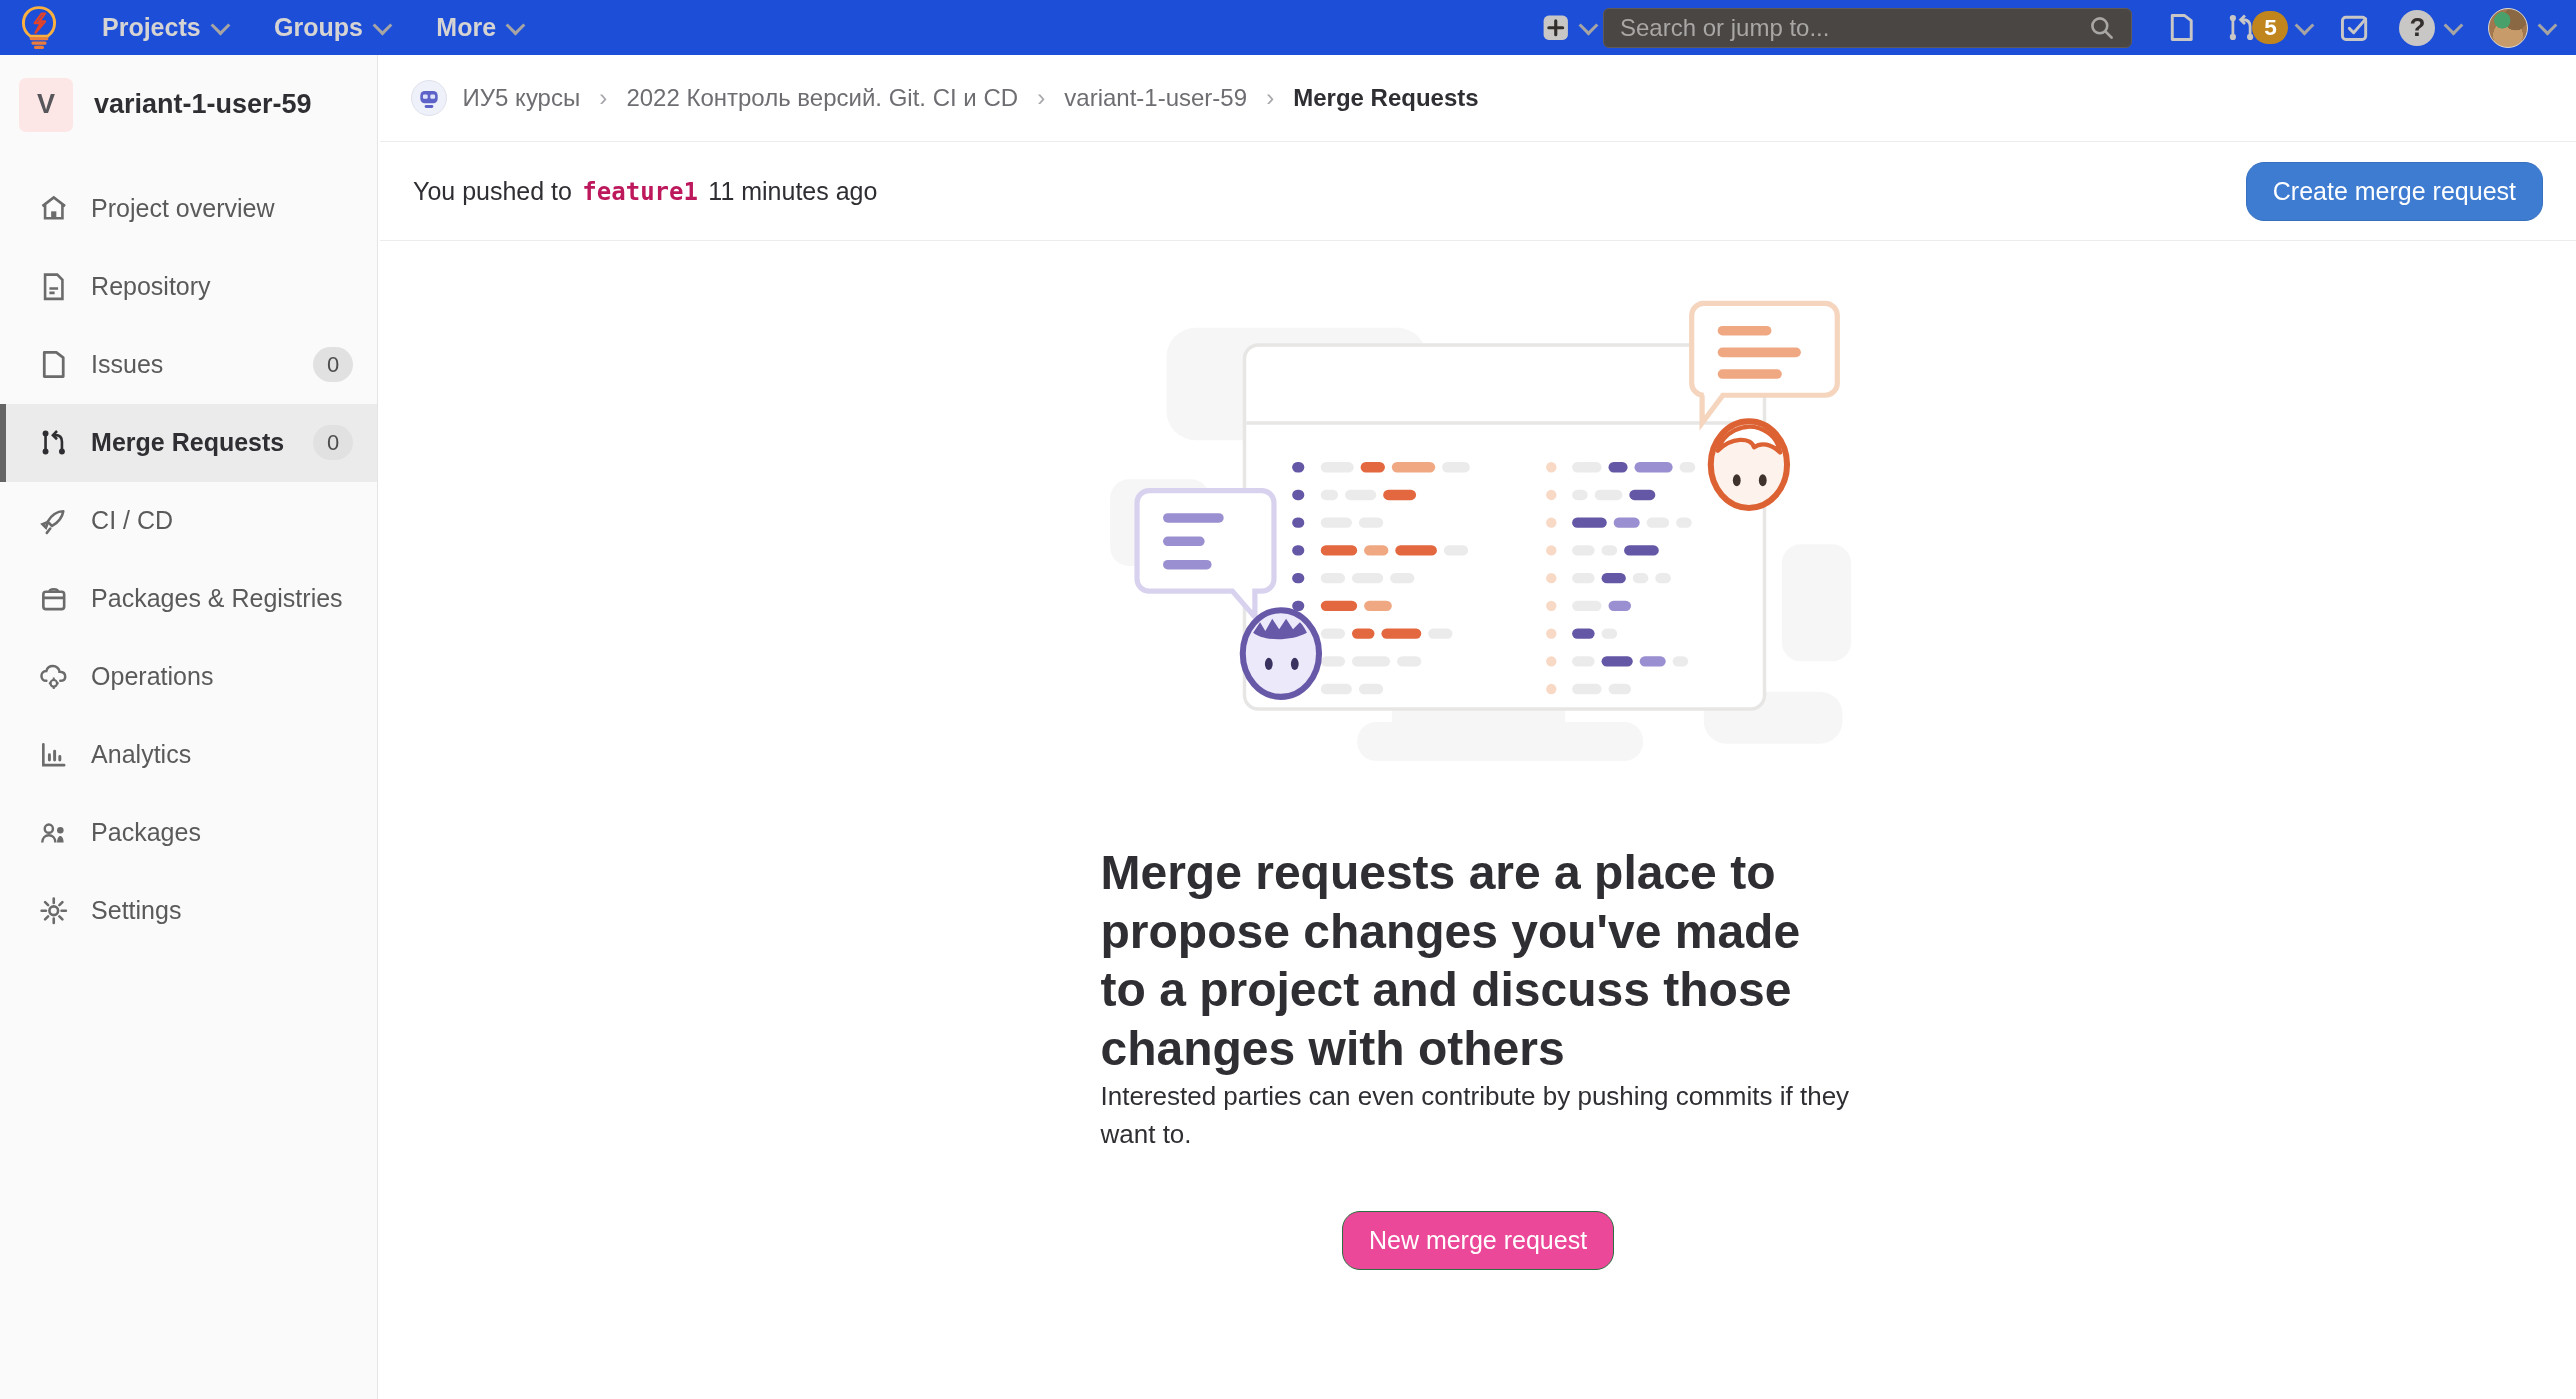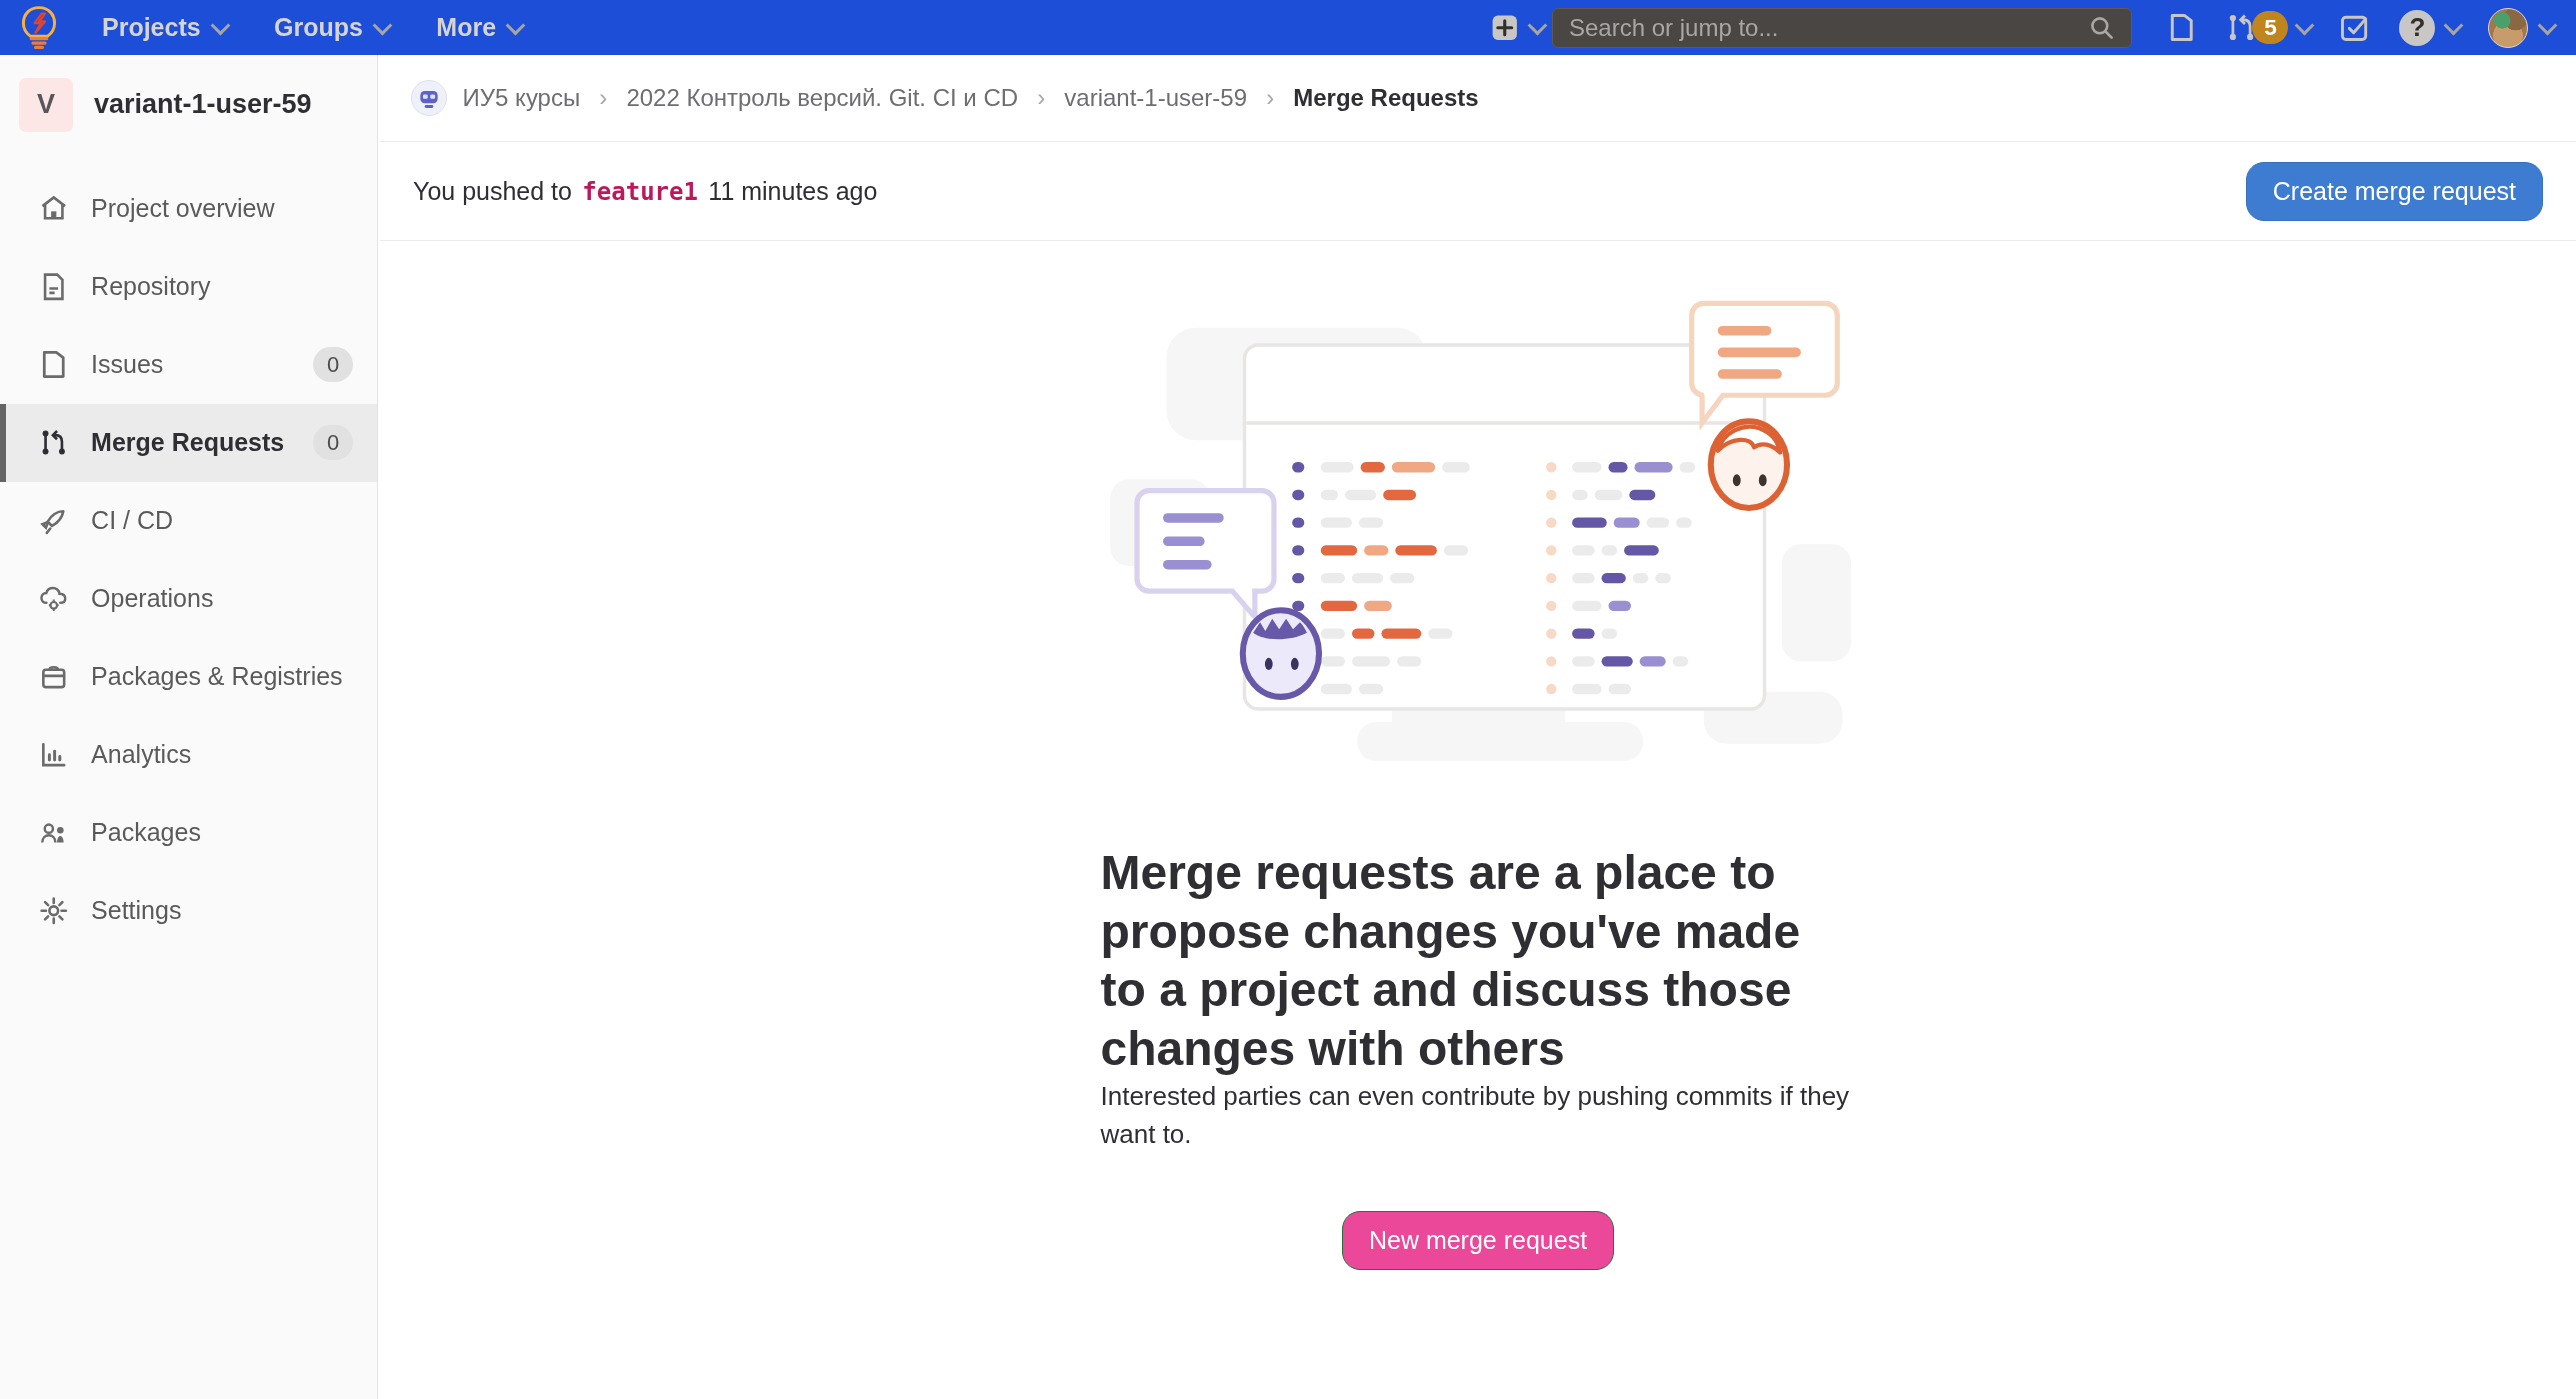--- a/index.html
+++ b/index.html
@@ -13,21 +13,21 @@
   }
   .nav-logo { width:40px; height:45px; margin-right:43px; display:flex; align-items:center; }
   .nav-links { display:flex; align-items:center; gap:49px; }
   .nav-link { display:flex; align-items:center; gap:10.4px; color:#d6d4d2; font-size:25px; font-weight:600; cursor:pointer; }
   .caret { width:14px; height:14px; border-right:3px solid #a7a5a3; border-bottom:3px solid #a7a5a3; transform:rotate(45deg) translateY(-3.5px); }
   .nav-spacer { flex:1; }
   .nav-right { display:flex; align-items:center; gap:29.5px; }
   .plus-group { display:flex; align-items:center; gap:8.7px; margin-right:10.4px; }
   .icon-btn { display:flex; align-items:center; justify-content:center; cursor:pointer; }
   .searchbox {
-    width:580px; height:40px; background:#494643; border:0.9px solid #5d5a57; border-radius:6px;
+    width:529px; height:40px; background:#494643; border:0.9px solid #5d5a57; border-radius:6px;
     display:flex; align-items:center; padding:0 15.6px; margin-right:35px;
   }
   .searchbox input {
     flex:1; background:transparent; border:none; outline:none;
     color:#cfcdcb; font-size:24px; font-family:"Liberation Sans", sans-serif;
   }
   .searchbox input::placeholder { color:#a9a7a5; }
   .mr-group { display:flex; align-items:center; gap:7px; }
   .count-badge {
     min-width:36px; height:33px; padding:0 10.4px; background:#c0851c; border-radius:17.3px;
@@ -241,36 +241,36 @@
       <span class="s-icon">
         <svg width="29.5" height="29.5" viewBox="0 0 34 34">
             <path d="M28 6 c-7 0-14 5-18 12 l5 5 c7-4 12-11 13-17 Z" fill="none" stroke="#6b6b6b" stroke-width="3" stroke-linejoin="round"></path>
             <path d="M9 19 l-5 2 4 4 2-5 M13 26 l-4 5" stroke="#6b6b6b" stroke-width="3" fill="none" stroke-linecap="round"></path>
           </svg>
       </span>
       <span class="s-label">CI / CD</span>
     </li>
     <li class="side-item">
       <span class="s-icon">
+        <svg width="29.5" height="29.5" viewBox="0 0 34 34">
+            <rect x="5" y="9" width="24" height="20" rx="3" fill="none" stroke="#6b6b6b" stroke-width="3"></rect>
+            <path d="M12 9 c0-4 10-4 10 0 M5 16 h24" stroke="#6b6b6b" stroke-width="3" fill="none"></path>
+          </svg>
+      </span>
+      <span class="s-label">Packages &amp; Registries</span>
+    </li>
+    <li class="side-item">
+      <span class="s-icon">
         <svg width="31" height="29.5" viewBox="0 0 36 34">
             <path d="M9 22 c-4 0-6-3-6-6 0-3 2-6 6-6 1-4 4-6 8-6 s8 3 8 7 c4 0 7 2 7 6 0 3-2 5-6 5" fill="none" stroke="#6b6b6b" stroke-width="3" stroke-linecap="round"></path>
             <circle cx="18" cy="25" r="4" fill="none" stroke="#6b6b6b" stroke-width="2.6"></circle>
             <path d="M18 18 v3 M18 29 v3 M12 25 h3 M21 25 h3" stroke="#6b6b6b" stroke-width="2.4"></path>
           </svg>
       </span>
       <span class="s-label">Operations</span>
-    </li>
-    <li class="side-item">
-      <span class="s-icon">
-        <svg width="29.5" height="29.5" viewBox="0 0 34 34">
-            <rect x="5" y="9" width="24" height="20" rx="3" fill="none" stroke="#6b6b6b" stroke-width="3"></rect>
-            <path d="M12 9 c0-4 10-4 10 0 M5 16 h24" stroke="#6b6b6b" stroke-width="3" fill="none"></path>
-          </svg>
-      </span>
-      <span class="s-label">Packages &amp; Registries</span>
     </li>
     <li class="side-item">
       <span class="s-icon">
         <svg width="29.5" height="29.5" viewBox="0 0 34 34">
             <path d="M5 5 v24 h24" fill="none" stroke="#6b6b6b" stroke-width="3" stroke-linecap="round"></path>
             <path d="M12 23 v-6 M18 23 v-10 M24 23 v-4" stroke="#6b6b6b" stroke-width="3.4" stroke-linecap="round"></path>
           </svg>
       </span>
       <span class="s-label">Analytics</span>
     </li>

